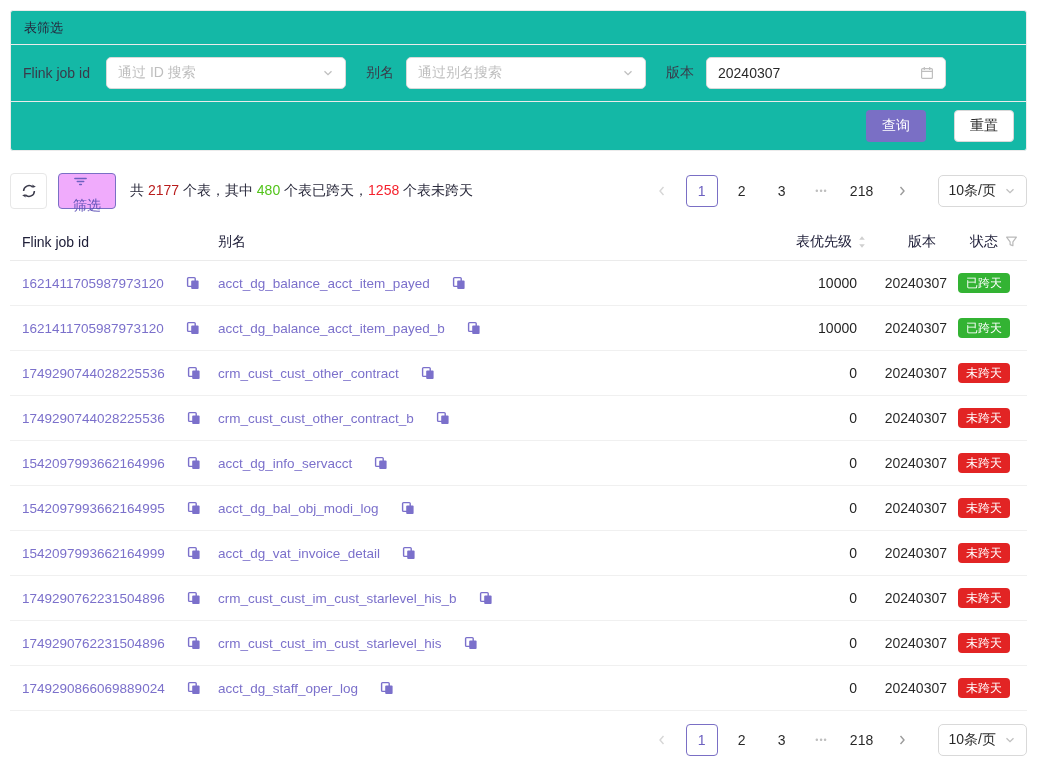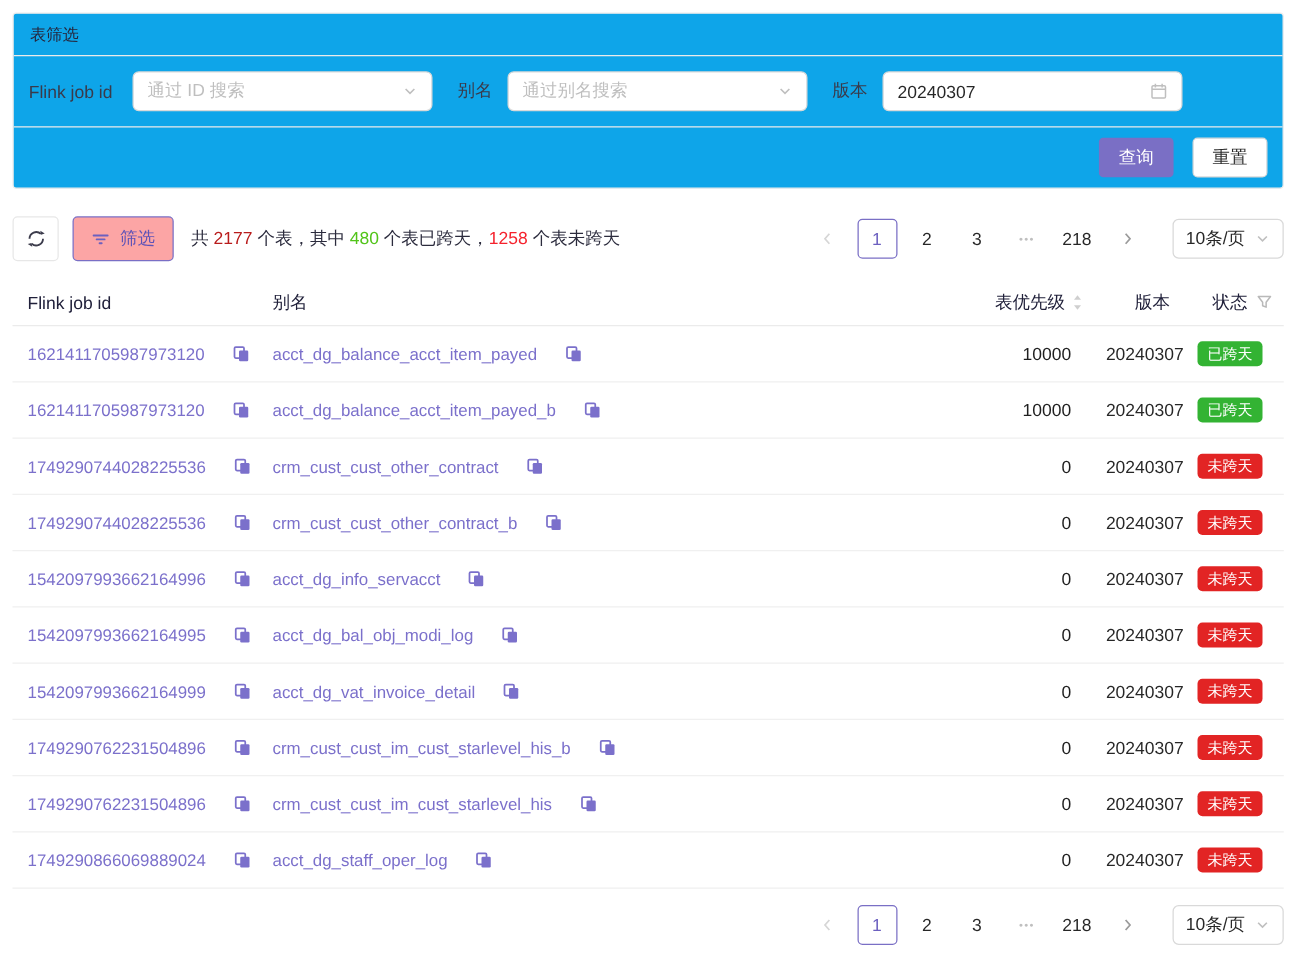--- a/index.html
+++ b/index.html
@@ -1,40 +1,40 @@
 <!DOCTYPE html>
 <html><head>
 <meta charset="utf-8">
 <style>
   * { box-sizing: border-box; margin: 0; padding: 0; }
   html,body { width: 1037px; height: 767px; background: #fff; overflow: hidden;
     font-family: "Liberation Sans", sans-serif; font-size: 14px; color: rgba(0,0,0,.85); }
 
   
-  .filter-card { margin: 10px 10px 0 10px; width: 1017px; border: 1px solid #ebebeb; border-radius: 3px; background:#0ea5e9; }
+  .filter-card { margin: 10px 10px 0 10px; width: 1017px; border: 1px solid #ebebeb; border-radius: 3px; background:#14b8a6; }
   .card-title { height: 34px; line-height: 33px; padding: 0 13px; border-bottom: 1px solid #ebebeb; font-size: 13px; color:#26263c; }
   .form-row { display: flex; align-items: center; height: 57px; padding: 0 12px; border-bottom: 1px solid #ebebeb; }
   .field-label { color: #3a3a4a; white-space: nowrap; }
   .lbl-1 { width: 83px; }
   .lbl-2, .lbl-3 { margin-left: 20px; margin-right: 12px; }
   .select, .date-input { width: 240px; height: 32px; border: 1px solid #d9d9d9; border-radius: 5px;
     display: flex; align-items: center; justify-content: space-between; padding: 0 11px; background:#fff; cursor: pointer; }
   .placeholder { color: #bfbfbf; }
   .date-value { color: rgba(0,0,0,.85); }
-  .footer-row { display: flex; justify-content: flex-end; align-items: center; gap: 15px; height: 48px; padding: 0 12px; }
+  .footer-row { display: flex; justify-content: flex-end; align-items: center; gap: 28px; height: 48px; padding: 0 12px; }
   .btn { height: 32px; padding: 0 15px; border-radius: 4px; font-size: 14px; display:flex; align-items:center; cursor:pointer; border:1px solid transparent; }
   .btn-primary { background: #7a6fc5; color: #fff; }
   .btn-default { background: #fff; border-color: #d9d9d9; color: rgba(0,0,0,.85); }
 
   
   .toolbar { margin: 22px 10px 0 10px; display: flex; align-items: center; }
   .icon-btn { width: 37px; height: 36px; border: 1px solid #e7e7e7; border-radius: 4px; background:#fff;
     display:flex; align-items:center; justify-content:center; cursor:pointer; }
   .filter-btn { margin-left: 11px; height: 36px; padding: 0 14px; border: 1px solid #7a6fc5; border-radius: 4px;
-    color: #5f53b7; background:#fca5a5; display:flex; align-items:center; gap: 8px; cursor:pointer; font-size:14px; }
+    color: #5f53b7; background:#f0abfc; display:flex; align-items:flex-start; gap: 8px; cursor:pointer; font-size:14px;flex-direction:column; }
   .stats { margin-left: 14px; color: #2b2b3d; }
   .stat-blue { color: #b91c1c; }
   .stat-green { color: #52c41a; }
   .stat-red { color: #f5222d; }
   .toolbar-spacer { flex: 1; }
 
   
   .pagination { display: flex; align-items: center; gap: 8px; }
   .page-item { min-width: 32px; height: 32px; line-height: 30px; text-align: center; border-radius: 4px;
     color: rgba(0,0,0,.85); cursor: pointer; border: 1px solid transparent; background:#fff; user-select:none; }

